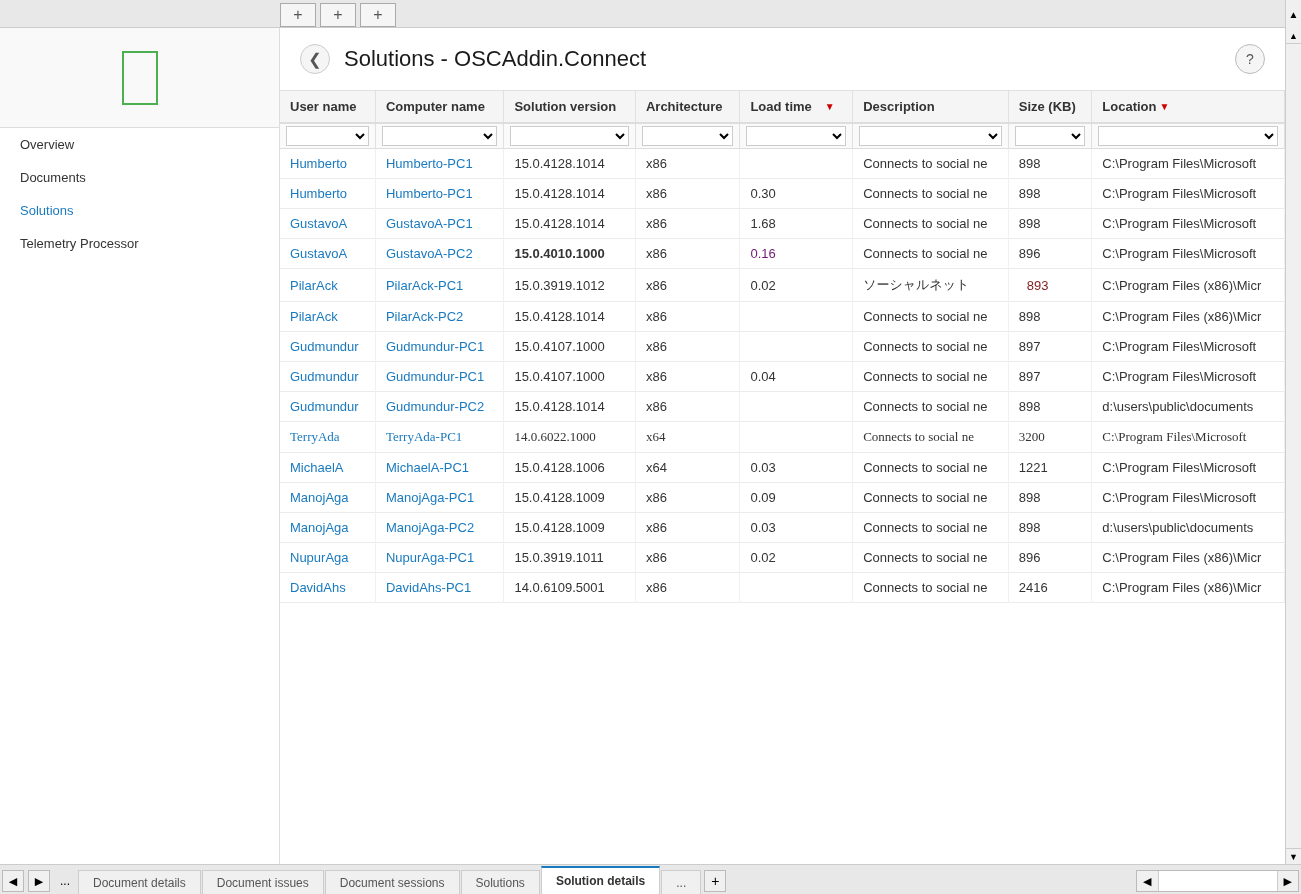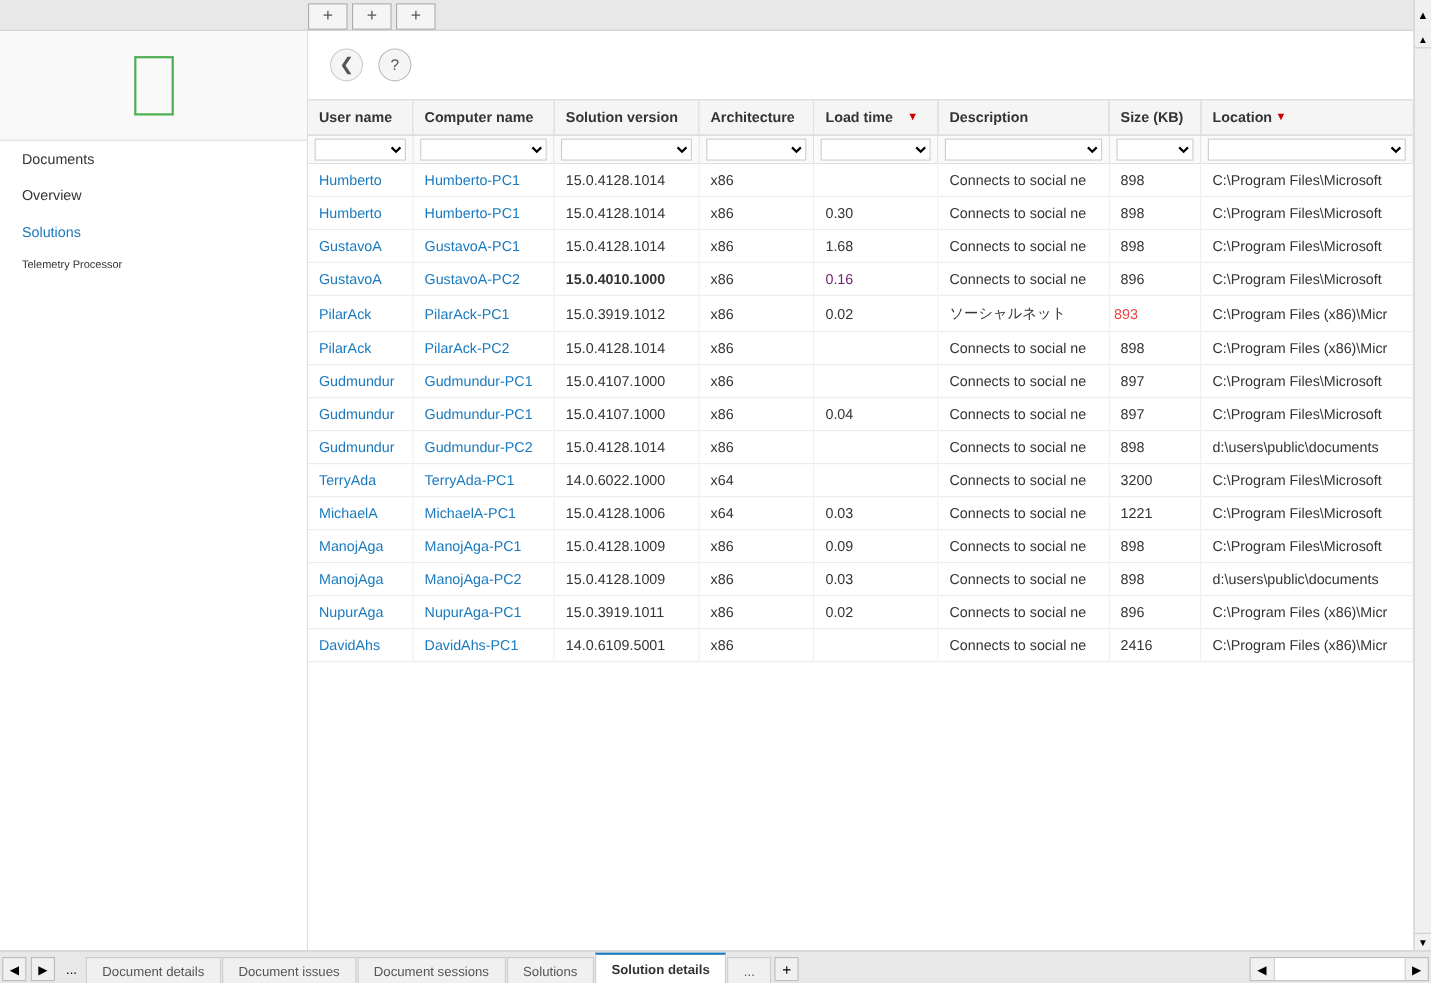--- a/index.html
+++ b/index.html
@@ -46,31 +46,32 @@
 
   <div style="display:flex; flex:1; overflow:hidden;">
 
     <div style="width:280px; background:#fff; border-right:1px solid #ddd; flex-shrink:0; display:flex; flex-direction:column;">
 
       <div style="height:100px; border-bottom:1px solid #ddd; display:flex; align-items:center; justify-content:center; background:#f9f9f9;">
         <div style="width:36px; height:54px; border:2px solid #4CAF50; background:transparent;"></div>
       </div>
 
       <div id="sidebar-items">
+          <div style="padding: 9px 20px; cursor: pointer; font-size: 13px; color: rgb(51, 51, 51);">Overview</div>
           <div style="padding: 9px 20px; cursor: pointer; font-size: 13px; color: rgb(51, 51, 51);">Documents</div>
-          <div style="padding: 9px 20px; cursor: pointer; font-size: 13px; color: rgb(51, 51, 51);">Overview</div>
           <div style="padding: 9px 20px; cursor: pointer; font-size: 13px; color: rgb(26, 122, 191);">Solutions</div>
-          <div style="padding: 9px 20px; cursor: pointer; font-size: 10px; color: rgb(51, 51, 51);">Telemetry Processor</div>
+          <div style="padding: 9px 20px; cursor: pointer; font-size: 13px; color: rgb(51, 51, 51);">Telemetry Processor</div>
         </div>
     </div>
 
     <div style="flex:1; display:flex; flex-direction:column; background:#fff; overflow:hidden;">
 
       <div style="display:flex; align-items:center; padding:16px 20px; border-bottom:1px solid #e0e0e0; background:#fff; flex-shrink:0;">
         <div style="width:30px; height:30px; border-radius:50%; border:1px solid #ccc; background:#f5f5f5; display:flex; align-items:center; justify-content:center; cursor:pointer; margin-right:14px; font-size:16px; color:#555; flex-shrink:0;">❮</div>
+        <div style="font-size:22px; font-weight:400; color:#1a1a1a; flex:1;">Solutions - OSCAddin.Connect</div>
         <div style="width:30px; height:30px; border-radius:50%; border:1px solid #bbb; background:#f5f5f5; display:flex; align-items:center; justify-content:center; cursor:pointer; font-size:14px; color:#555; flex-shrink:0;">?</div>
       </div>
 
       <div style="flex:1; overflow:auto;">
         <table id="main-table">
           <thead id="table-head">
               <tr style="background: #737373; border-bottom: 2px solid rgb(221, 221, 221); margin-top: 47px;">
                 <th style="padding: 8px 10px; text-align: left; font-weight: 600; color: rgb(51, 51, 51); white-space: nowrap; border-right: 1px solid rgb(224, 224, 224); background: rgb(245, 245, 245);">
                   <div style="display:flex;align-items:center;gap:3px;">
                     <span>User name</span>
@@ -166,21 +167,21 @@
                 <td style="padding: 7px 10px; white-space: nowrap; border-right: 1px solid rgb(240, 240, 240); color: rgb(51, 51, 51);">896</td>
                 <td style="padding: 7px 10px; white-space: nowrap; border-right: 1px solid rgb(240, 240, 240); color: rgb(51, 51, 51);">C:\Program Files\Microsoft</td>
               </tr>
               <tr style="border-bottom: 1px solid rgb(235, 235, 235);">
                 <td style="padding: 7px 10px; white-space: nowrap; border-right: 1px solid rgb(240, 240, 240); color: rgb(26, 122, 191); cursor: pointer;">PilarAck</td>
                 <td style="padding: 7px 10px; white-space: nowrap; border-right: 1px solid rgb(240, 240, 240); color: rgb(26, 122, 191); cursor: pointer;">PilarAck-PC1</td>
                 <td style="padding: 7px 10px; white-space: nowrap; border-right: 1px solid rgb(240, 240, 240); color: rgb(51, 51, 51);">15.0.3919.1012</td>
                 <td style="padding: 7px 10px; white-space: nowrap; border-right: 1px solid rgb(240, 240, 240); color: rgb(51, 51, 51);">x86</td>
                 <td style="padding: 7px 10px; white-space: nowrap; border-right: 1px solid rgb(240, 240, 240); color: rgb(51, 51, 51);">0.02</td>
                 <td style="padding: 7px 10px; white-space: nowrap; border-right: 1px solid rgb(240, 240, 240); color: rgb(51, 51, 51);">ソーシャルネット</td>
-                <td style="padding: 7px 4px; white-space: nowrap; border-right: 1px solid rgb(240, 240, 240); color: #ef4444;">893</td>
+                <td style="padding: 7px 18px; white-space: nowrap; border-right: 1px solid rgb(240, 240, 240); color: #7f1d1d;">893</td>
                 <td style="padding: 7px 10px; white-space: nowrap; border-right: 1px solid rgb(240, 240, 240); color: rgb(51, 51, 51);">C:\Program Files (x86)\Micr</td>
               </tr>
               <tr style="border-bottom: 1px solid rgb(235, 235, 235);">
                 <td style="padding: 7px 10px; white-space: nowrap; border-right: 1px solid rgb(240, 240, 240); color: rgb(26, 122, 191); cursor: pointer;">PilarAck</td>
                 <td style="padding: 7px 10px; white-space: nowrap; border-right: 1px solid rgb(240, 240, 240); color: rgb(26, 122, 191); cursor: pointer;">PilarAck-PC2</td>
                 <td style="padding: 7px 10px; white-space: nowrap; border-right: 1px solid rgb(240, 240, 240); color: rgb(51, 51, 51);">15.0.4128.1014</td>
                 <td style="padding: 7px 10px; white-space: nowrap; border-right: 1px solid rgb(240, 240, 240); color: rgb(51, 51, 51);">x86</td>
                 <td style="padding: 7px 10px; white-space: nowrap; border-right: 1px solid rgb(240, 240, 240); color: rgb(51, 51, 51);"></td>
                 <td style="padding: 7px 10px; white-space: nowrap; border-right: 1px solid rgb(240, 240, 240); color: rgb(51, 51, 51);">Connects to social ne</td>
                 <td style="padding: 7px 10px; white-space: nowrap; border-right: 1px solid rgb(240, 240, 240); color: rgb(51, 51, 51);">898</td>
@@ -209,21 +210,21 @@
               <tr style="border-bottom: 1px solid rgb(235, 235, 235);">
                 <td style="padding: 7px 10px; white-space: nowrap; border-right: 1px solid rgb(240, 240, 240); color: rgb(26, 122, 191); cursor: pointer;">Gudmundur</td>
                 <td style="padding: 7px 10px; white-space: nowrap; border-right: 1px solid rgb(240, 240, 240); color: rgb(26, 122, 191); cursor: pointer;">Gudmundur-PC2</td>
                 <td style="padding: 7px 10px; white-space: nowrap; border-right: 1px solid rgb(240, 240, 240); color: rgb(51, 51, 51);">15.0.4128.1014</td>
                 <td style="padding: 7px 10px; white-space: nowrap; border-right: 1px solid rgb(240, 240, 240); color: rgb(51, 51, 51);">x86</td>
                 <td style="padding: 7px 10px; white-space: nowrap; border-right: 1px solid rgb(240, 240, 240); color: rgb(51, 51, 51);"></td>
                 <td style="padding: 7px 10px; white-space: nowrap; border-right: 1px solid rgb(240, 240, 240); color: rgb(51, 51, 51);">Connects to social ne</td>
                 <td style="padding: 7px 10px; white-space: nowrap; border-right: 1px solid rgb(240, 240, 240); color: rgb(51, 51, 51);">898</td>
                 <td style="padding: 7px 10px; white-space: nowrap; border-right: 1px solid rgb(240, 240, 240); color: rgb(51, 51, 51);">d:\users\public\documents</td>
               </tr>
-              <tr style="border-bottom: 1px solid rgb(235, 235, 235);">
+              <tr style="border-bottom: 1px solid rgb(235, 235, 235); font-family: Liberation Serif, serif;">
                 <td style="padding: 7px 10px; white-space: nowrap; border-right: 1px solid rgb(240, 240, 240); color: rgb(26, 122, 191); cursor: pointer;">TerryAda</td>
                 <td style="padding: 7px 10px; white-space: nowrap; border-right: 1px solid rgb(240, 240, 240); color: rgb(26, 122, 191); cursor: pointer;">TerryAda-PC1</td>
                 <td style="padding: 7px 10px; white-space: nowrap; border-right: 1px solid rgb(240, 240, 240); color: rgb(51, 51, 51);">14.0.6022.1000</td>
                 <td style="padding: 7px 10px; white-space: nowrap; border-right: 1px solid rgb(240, 240, 240); color: rgb(51, 51, 51);">x64</td>
                 <td style="padding: 7px 10px; white-space: nowrap; border-right: 1px solid rgb(240, 240, 240); color: rgb(51, 51, 51);"></td>
                 <td style="padding: 7px 10px; white-space: nowrap; border-right: 1px solid rgb(240, 240, 240); color: rgb(51, 51, 51);">Connects to social ne</td>
                 <td style="padding: 7px 10px; white-space: nowrap; border-right: 1px solid rgb(240, 240, 240); color: rgb(51, 51, 51);">3200</td>
                 <td style="padding: 7px 10px; white-space: nowrap; border-right: 1px solid rgb(240, 240, 240); color: rgb(51, 51, 51);">C:\Program Files\Microsoft</td>
               </tr>
               <tr style="border-bottom: 1px solid rgb(235, 235, 235);">

